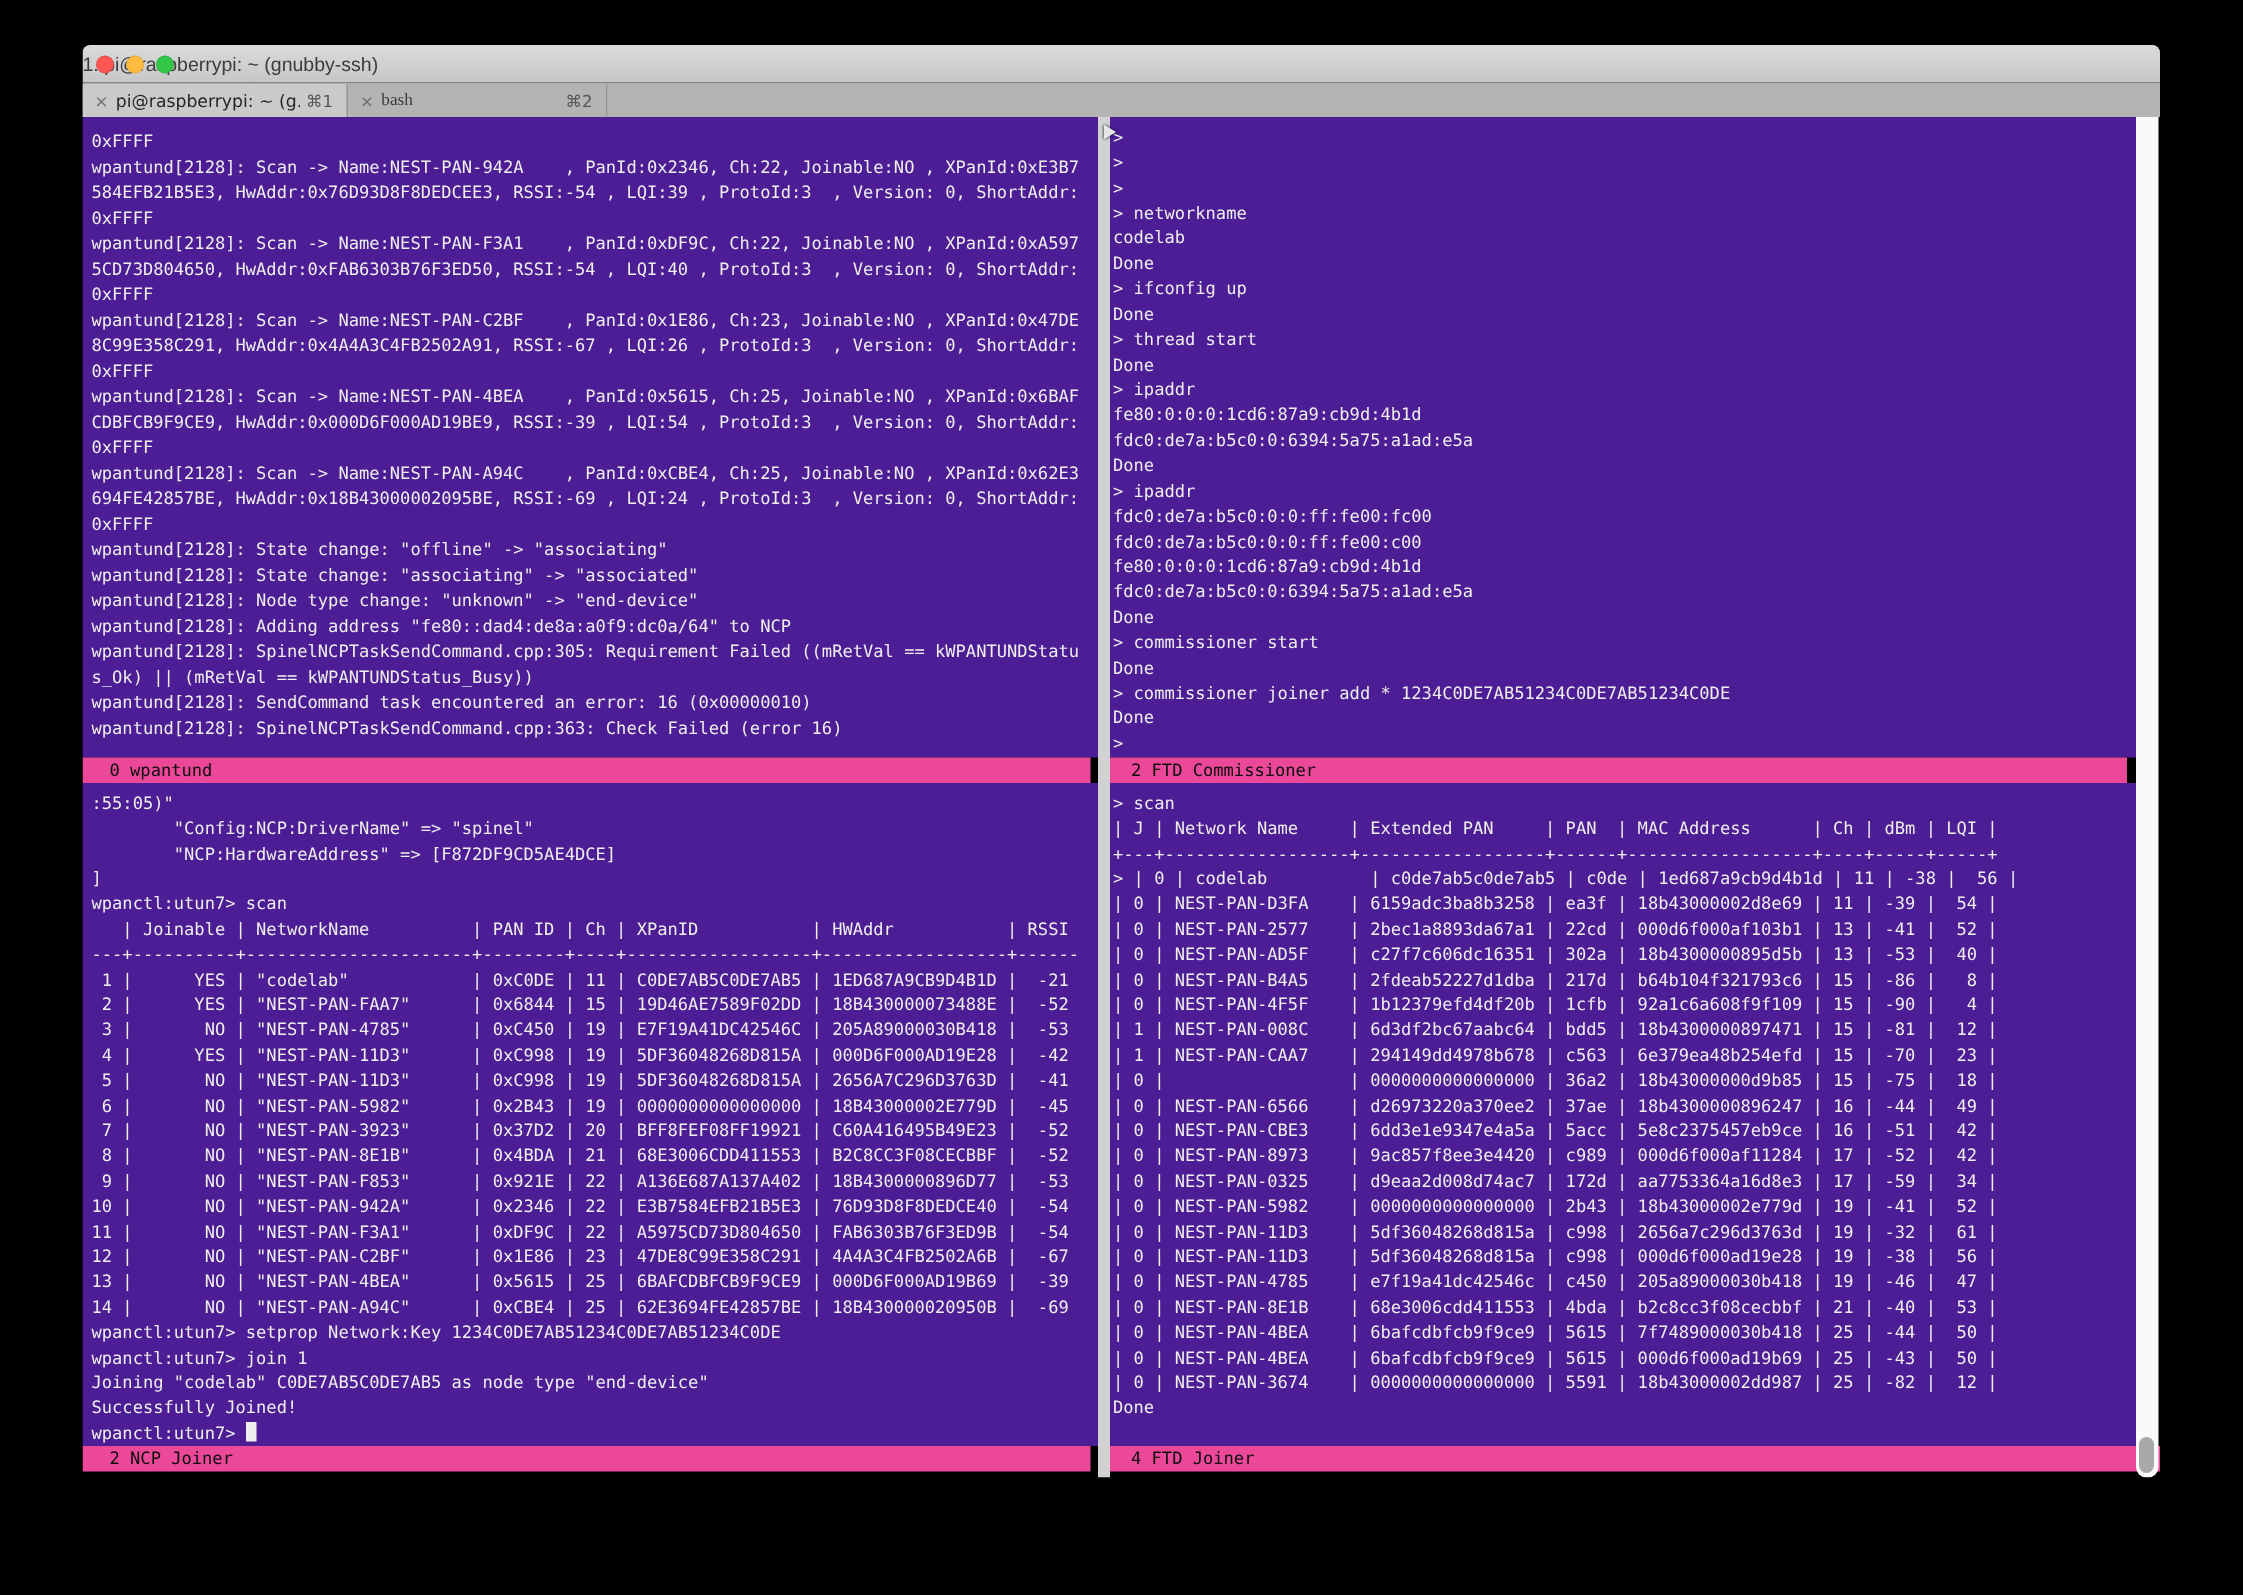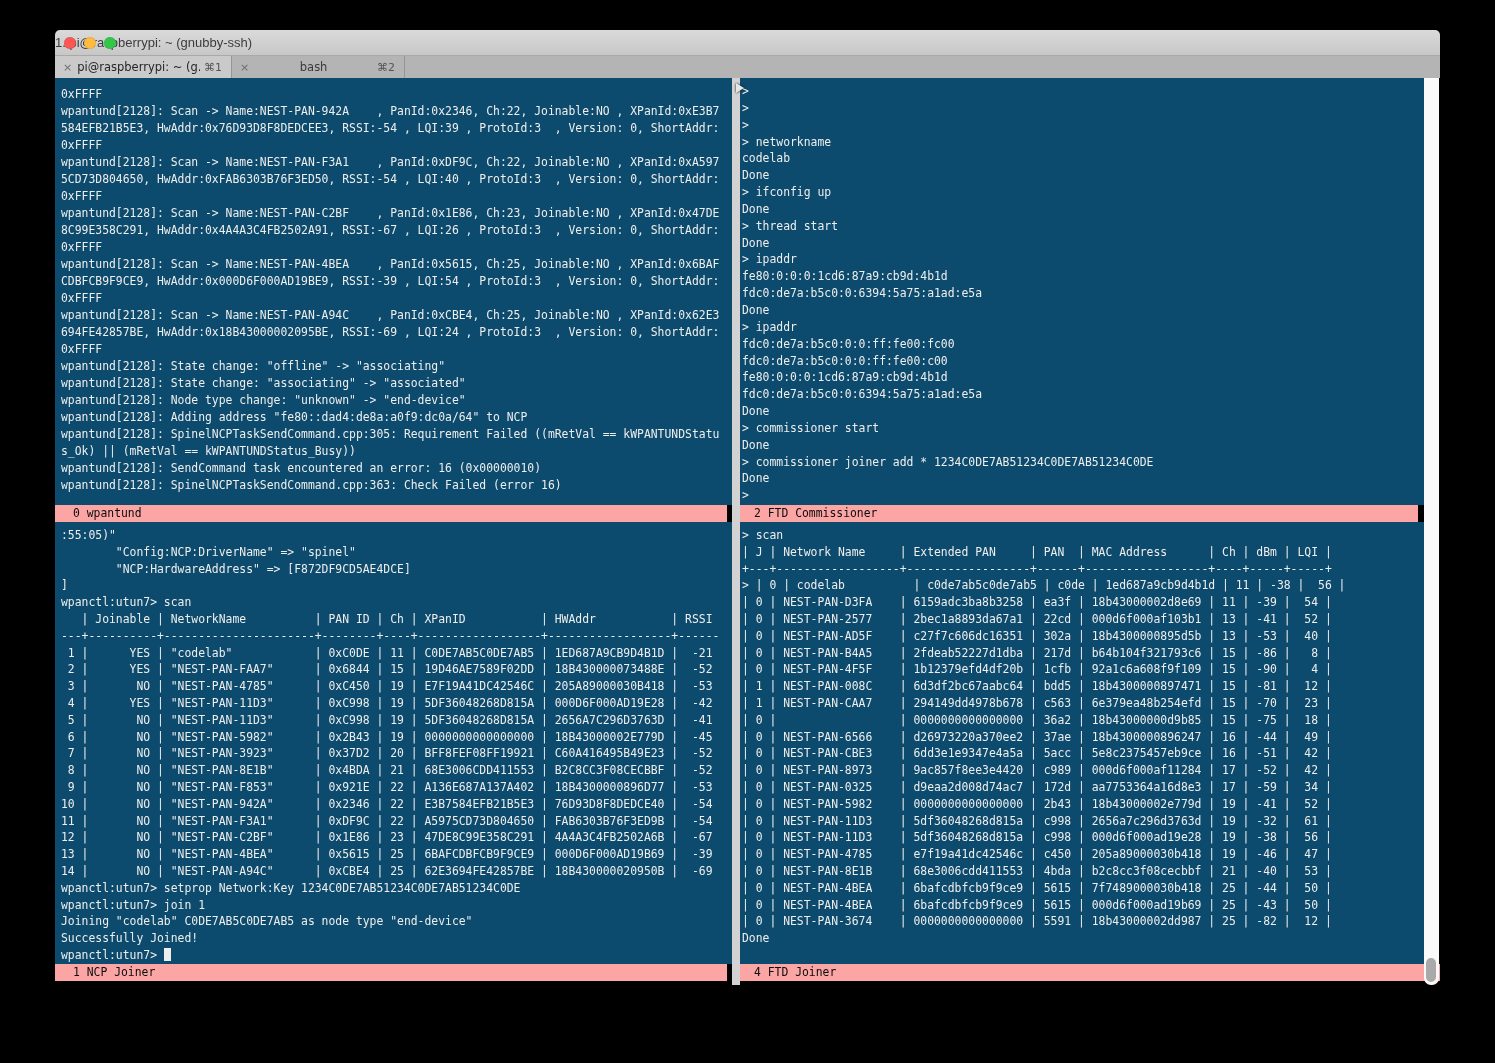--- a/index.html
+++ b/index.html
@@ -26,42 +26,42 @@
   .tabbar { display:flex; height:22px; background:#b4b4b4; }
   .tab {
     box-sizing:border-box; display:flex; align-items:center; height:100%;
     border-right:1px solid #969696; font-family:"DejaVu Sans", sans-serif;
     font-size:11.5px; white-space:nowrap; overflow:hidden; cursor:default;
   }
   .tab--active   { width:177px; background:#cacaca; color:#262626; }
   .tab--inactive { width:173px; background:#b4b4b4; color:#3a3a3a; }
   .tab .x  { color:#6e6e6e; font-size:11px; padding:0 5px 0 8px; }
   .tab .lbl { flex:1; overflow:hidden; text-overflow:clip; }
-  .tab--inactive .lbl { text-align:center; }
+  .tab--inactive .lbl { text-align:left;font-family:Liberation Serif, serif; }
   .tab .sc { color:#555; padding:0 9px 0 4px; font-size:11px; }
   .tab-filler { flex:1; background:#b4b4b4; }
 
   .content { position:absolute; left:0; top:48px; width:1385px; height:907px; background:#000; }
 
-  .pane { position:absolute; overflow:hidden; background:#0c4a6e; }
+  .pane { position:absolute; overflow:hidden; background:#4c1d95; }
   .pane pre {
     margin:0; white-space:pre; color:#eeeeec;
     font-family:"DejaVu Sans Mono", monospace; font-size:11.4px;
   }
   #pane-tl { left:0;     top:0;     width:677px; height:427px; }
   #pane-tr { left:685px; top:0;     width:684px; height:427px; }
   #pane-bl { left:0;     top:444px; width:677px; height:442px; }
   #pane-br { left:685px; top:444px; width:684px; height:442px; }
   #pane-tl pre { padding:8px 0 0 6px; line-height:17px; }
   #pane-tr pre { padding:5px 0 0 2px; line-height:16.85px; }
   #pane-bl pre { padding:5px 0 0 6px; line-height:16.8px; }
   #pane-br pre { padding:5px 0 0 2px; line-height:16.8px; }
 
   .pstatus {
-    position:absolute; height:17px; background:#fca5a5; color:#0c0c0c;
+    position:absolute; height:17px; background:#ec4899; color:#0c0c0c;
     font-family:"DejaVu Sans Mono", monospace; font-size:11.4px; line-height:17px;
     white-space:pre; box-sizing:border-box; overflow:hidden;
   }
   #st-tl { left:0;     top:427px; width:672px; padding-left:18px; }
   #st-tr { left:685px; top:427px; width:678px; padding-left:14px; }
   #st-bl { left:0;     top:886px; width:672px; padding-left:18px; }
   #st-br { left:685px; top:886px; width:788px; padding-left:14px; }
 
   .divider { position:absolute; left:677px; top:0; width:8px; height:907px; background:#d2d2d2; }
 
@@ -191,21 +191,21 @@
 12 |       NO | "NEST-PAN-C2BF"      | 0x1E86 | 23 | 47DE8C99E358C291 | 4A4A3C4FB2502A6B |  -67
 13 |       NO | "NEST-PAN-4BEA"      | 0x5615 | 25 | 6BAFCDBFCB9F9CE9 | 000D6F000AD19B69 |  -39
 14 |       NO | "NEST-PAN-A94C"      | 0xCBE4 | 25 | 62E3694FE42857BE | 18B430000020950B |  -69
 wpanctl:utun7&gt; setprop Network:Key 1234C0DE7AB51234C0DE7AB51234C0DE
 wpanctl:utun7&gt; join 1
 Joining "codelab" C0DE7AB5C0DE7AB5 as node type "end-device"
 Successfully Joined!
 wpanctl:utun7&gt; </pre>
       <span class="term-cursor"></span>
     </div>
-    <div class="pstatus" id="st-bl">1 NCP Joiner</div>
+    <div class="pstatus" id="st-bl">2 NCP Joiner</div>
 
     <div class="pane" id="pane-br">
       <pre>&gt; scan
 | J | Network Name     | Extended PAN     | PAN  | MAC Address      | Ch | dBm | LQI |
 +---+------------------+------------------+------+------------------+----+-----+-----+
 &gt; | 0 | codelab          | c0de7ab5c0de7ab5 | c0de | 1ed687a9cb9d4b1d | 11 | -38 |  56 |
 | 0 | NEST-PAN-D3FA    | 6159adc3ba8b3258 | ea3f | 18b43000002d8e69 | 11 | -39 |  54 |
 | 0 | NEST-PAN-2577    | 2bec1a8893da67a1 | 22cd | 000d6f000af103b1 | 13 | -41 |  52 |
 | 0 | NEST-PAN-AD5F    | c27f7c606dc16351 | 302a | 18b4300000895d5b | 13 | -53 |  40 |
 | 0 | NEST-PAN-B4A5    | 2fdeab52227d1dba | 217d | b64b104f321793c6 | 15 | -86 |   8 |

